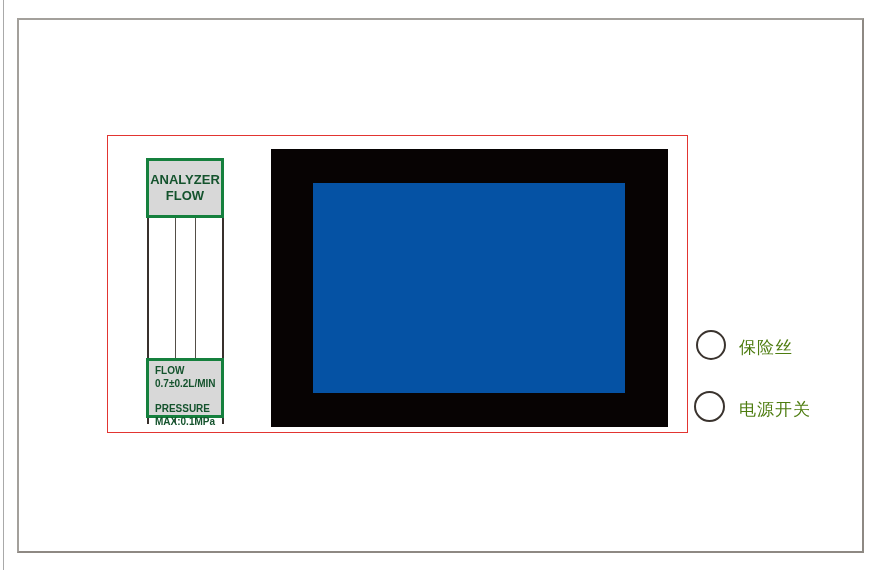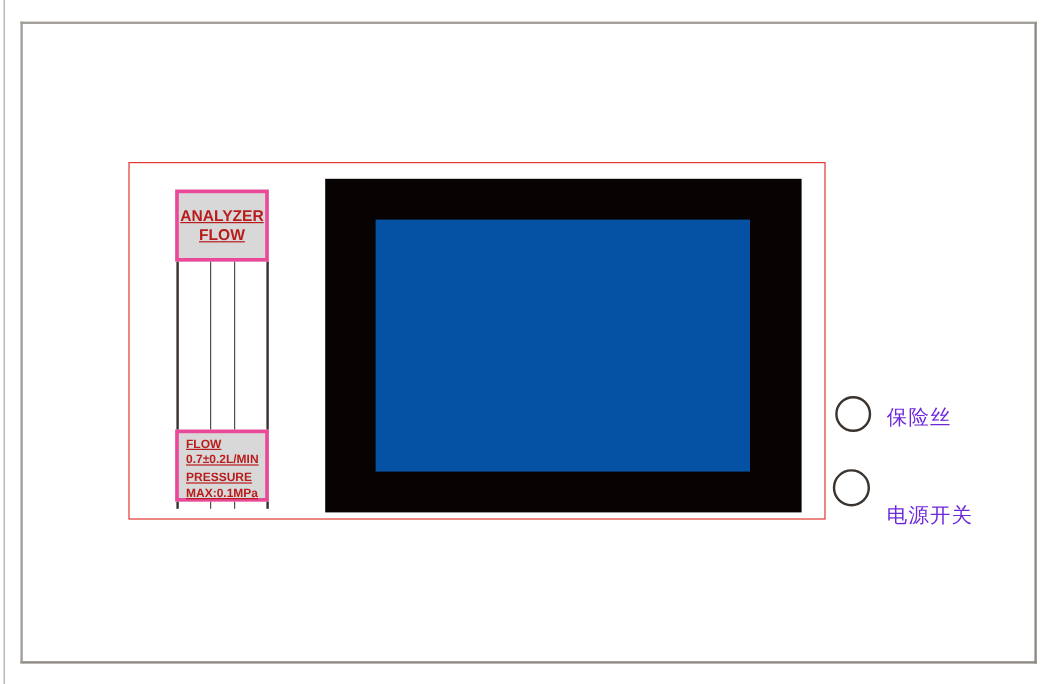--- a/index.html
+++ b/index.html
@@ -58,38 +58,37 @@
     background: #544e48;
   }
   .fm-tube-inner-line.l1 { left: 26px; }
   .fm-tube-inner-line.l2 { left: 46px; }
 
   .fm-box {
     position: absolute;
     left: 146px;
     width: 78px;
     background: #d8d8d8;
-    border: 3px solid #ec4899;
-    color: #b91c1c;
-    text-decoration: underline;
+    border: 3px solid #15803d;
+    color: #14532d;
   }
   .fm-title {
     top: 158px; height: 60px;
     display: flex; flex-direction: column;
     align-items: center; justify-content: center;
     font-size: 13px; font-weight: bold;
     line-height: 16px; text-align: center;
   }
   .fm-spec {
     top: 358px; height: 60px;
     font-size: 10px; font-weight: bold;
     line-height: 12.5px;
     padding: 4px 0 0 6px;
   }
-  .fm-spec .gap { margin-top: 3px; }
+  .fm-spec .gap { margin-top: 13px; }
 
   
   .screen-bezel {
     position: absolute;
     left: 271px; top: 149px;
     width: 397px; height: 278px;
     background: #070303;
   }
   .screen-display {
     position: absolute;
@@ -104,27 +103,27 @@
     border: 2px solid #3a332e;
     border-radius: 50%;
     background: #ffffff;
   }
   .ctl-circle.fuse  { left: 696px; top: 330px; width: 30px; height: 30px; }
   .ctl-circle.power { left: 694px; top: 391px; width: 31px; height: 31px; }
 
   .ctl-label {
     position: absolute;
     left: 739px;
-    color: #6d28d9;
+    color: #4d7c0f;
     font-size: 17px;
     letter-spacing: 1px;
     white-space: nowrap;
   }
   .ctl-label.fuse  { top: 336px; }
-  .ctl-label.power { top: 418px; text-align: right; }
+  .ctl-label.power { top: 398px; text-align: right; }
 </style>
 </head>
 <body>
 
 <div class="canvas">
 
   <div class="left-edge-line"></div>
 
   <div class="page-border"></div>
 

